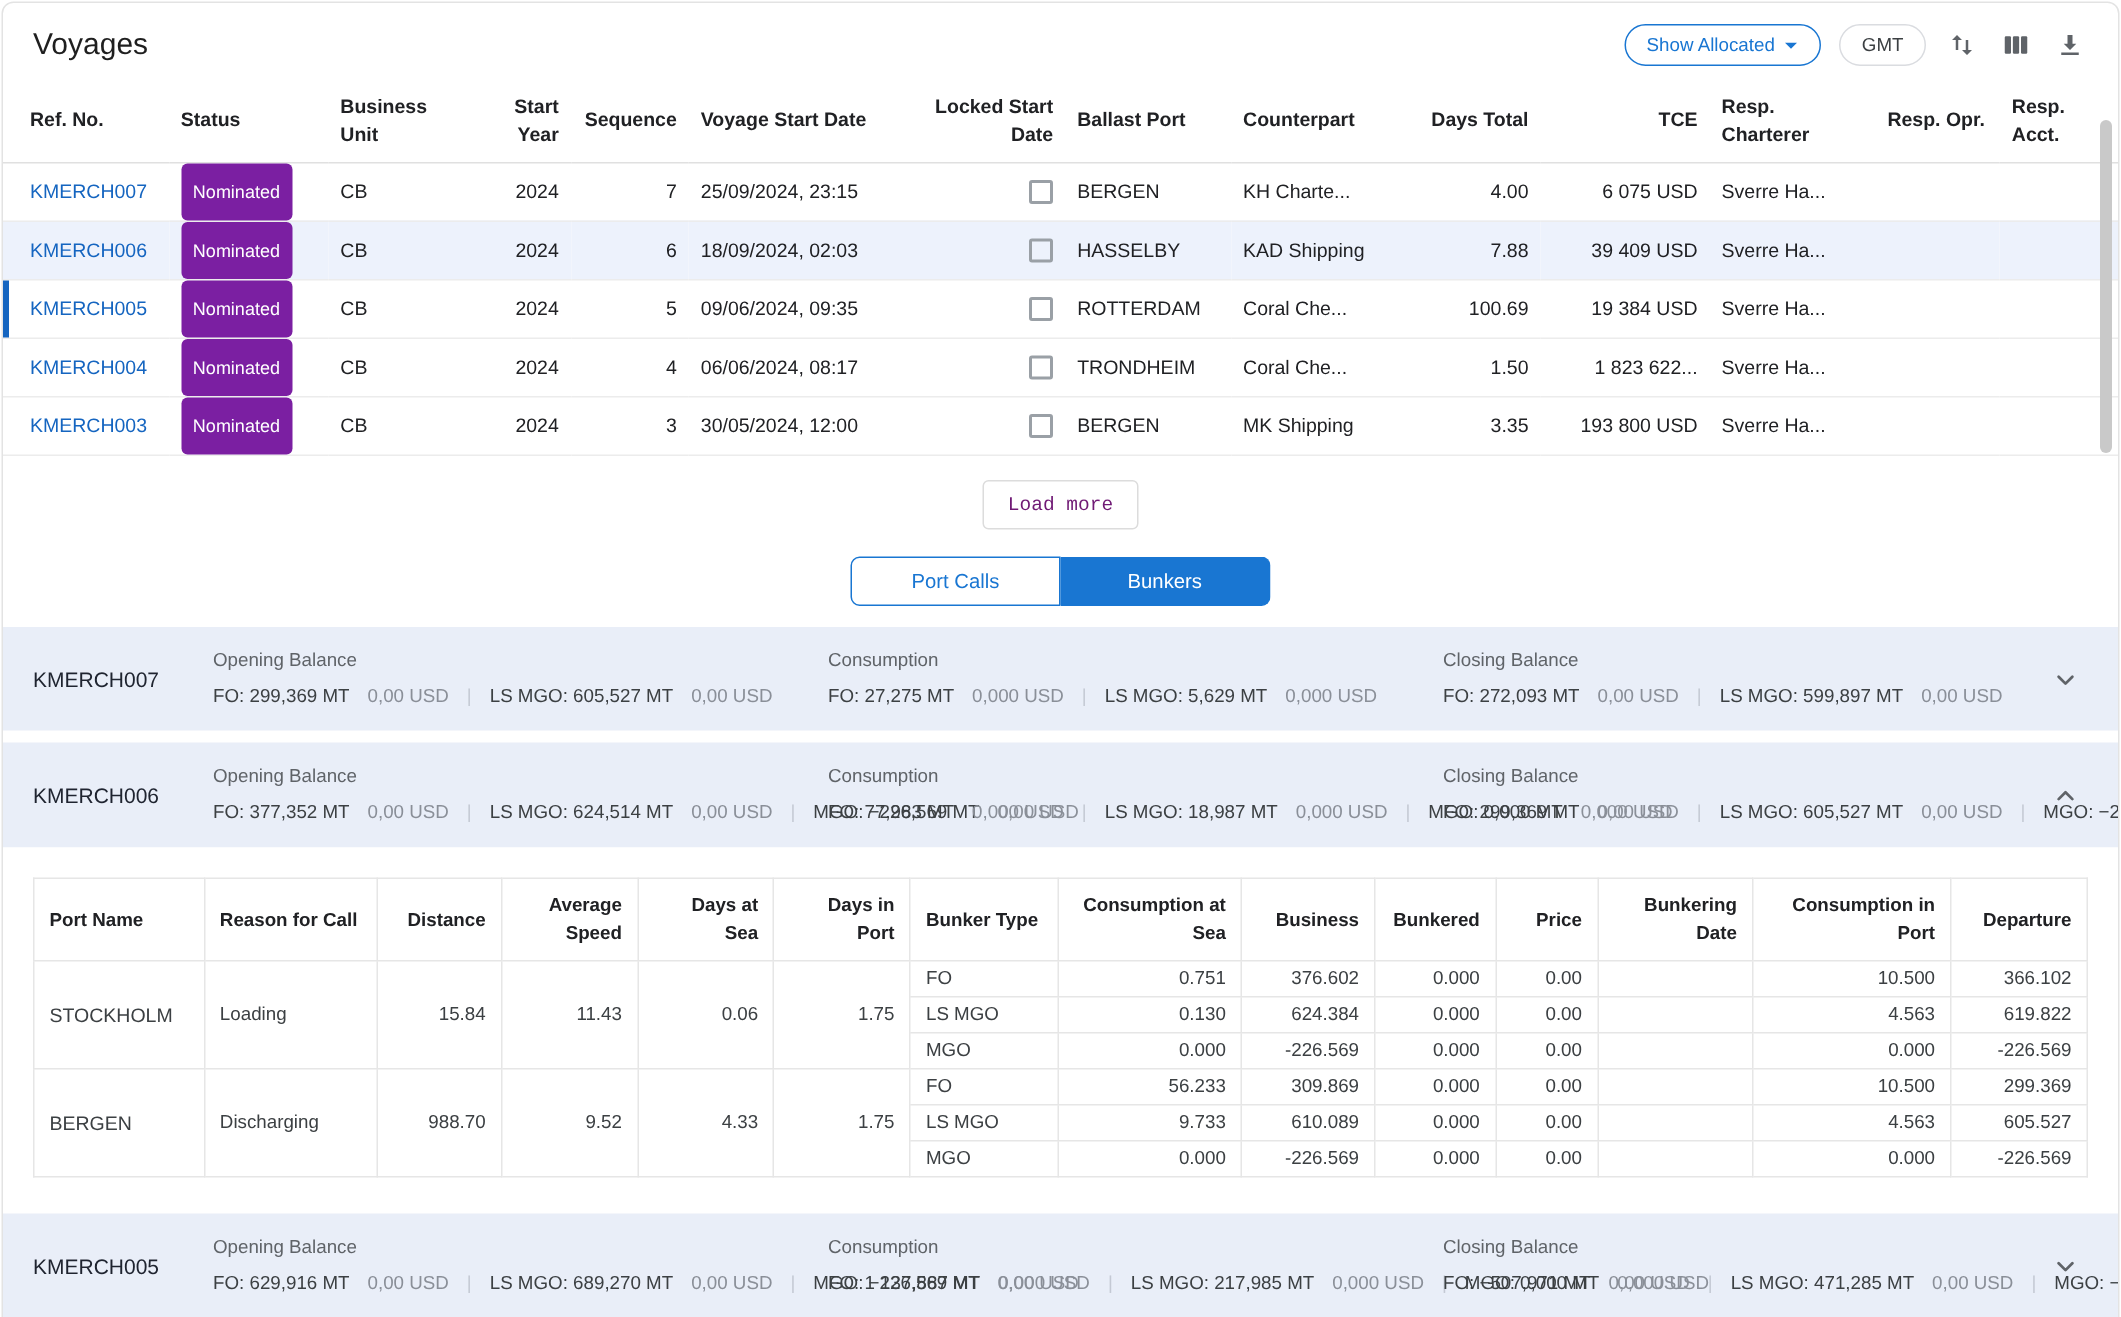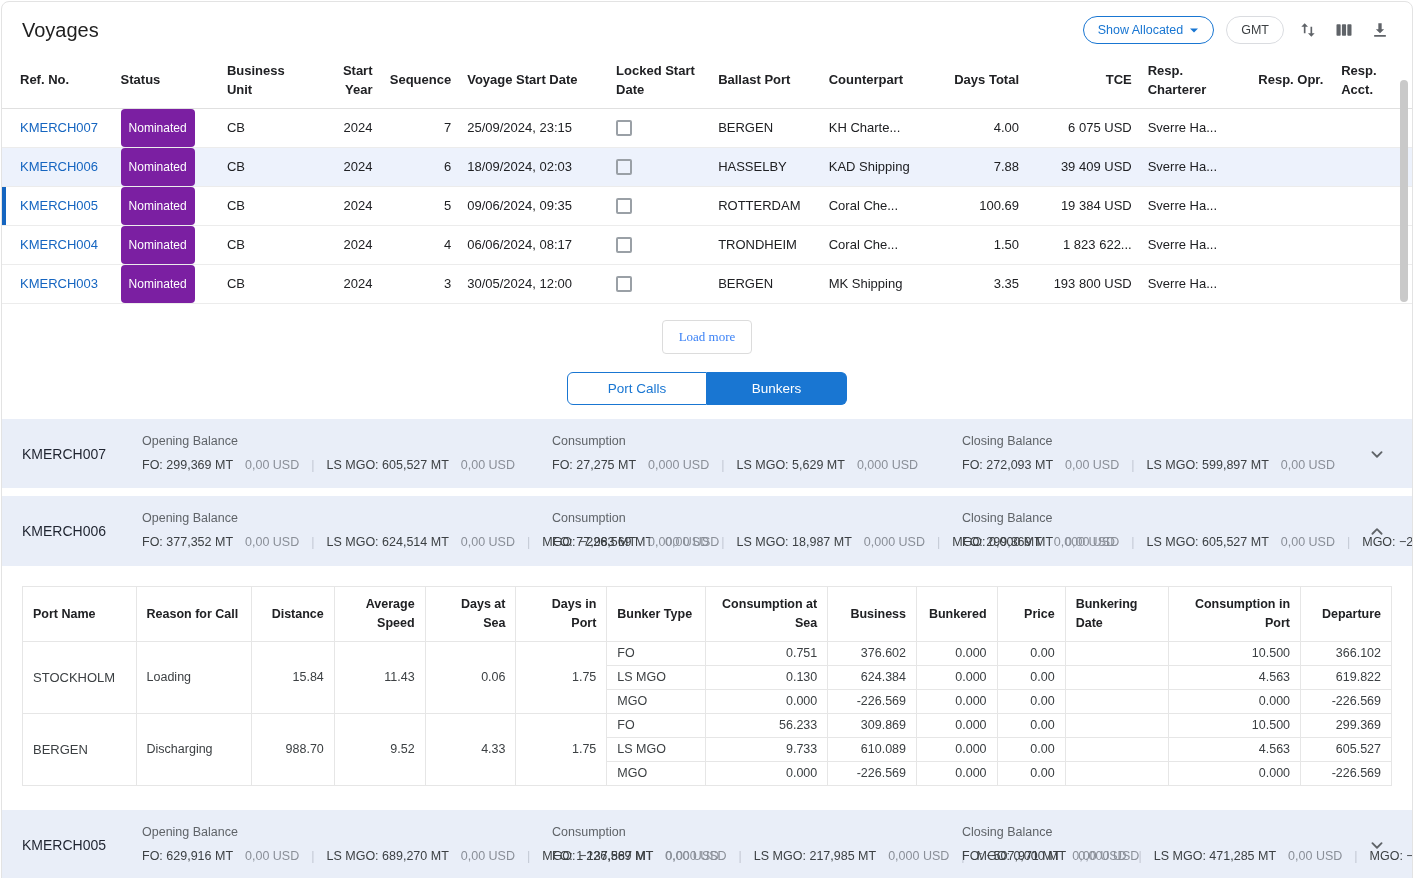--- a/index.html
+++ b/index.html
@@ -20,31 +20,31 @@
   .voyages td{font-size:13px;color:#202124;padding:0 8px;height:35px;border-bottom:1px solid #ececec}
   .voyages th:first-child,.voyages td:first-child{padding-left:18px}
   .voyages td:first-child{position:relative}
   .voyages th:nth-child(1){width:104px}.voyages th:nth-child(2){width:100px}
   .voyages th:nth-child(3){width:88px}.voyages th:nth-child(4){width:64px}
   .voyages th:nth-child(5){width:74px}.voyages th:nth-child(6){width:140px}
   .voyages th:nth-child(7){width:96px}.voyages th:nth-child(8){width:104px}
   .voyages th:nth-child(9){width:118px}.voyages th:nth-child(10){width:76px}
   .voyages th:nth-child(11){width:106px}.voyages th:nth-child(12){width:104px}
   .voyages th:nth-child(13){width:78px}.voyages th:nth-child(14){width:74px}
-  .a-r{text-align:right}.a-c{text-align:left}.a-l{text-align:left}
+  .a-r{text-align:right}.a-c{text-align:right}.a-l{text-align:left}
   .ref-link{color:var(--link);text-decoration:none;cursor:pointer}
   .badge{display:inline-block;background:var(--badge);color:#fff;font-size:12px;padding:12px 8px;border-radius:4px}
   .cb{display:inline-block;width:16px;height:16px;border:2px solid #9aa0a6;border-radius:2px;cursor:pointer;vertical-align:middle}
   .warn{color:var(--warn)}
   tr.row-highlight td{background:var(--rowhl)}
   tr.row-selected td:first-child::before{content:"";position:absolute;left:0;top:0;bottom:0;width:4px;background:var(--link)}
 
   
   .load-wrap{display:flex;justify-content:center;margin:16px 0 18px}
-  .load-btn{border:1px solid #dcdcdc;background:#fff;color:#3b82f6;font-size:13px;border-radius:4px;padding:8px 16px;cursor:pointer;font-family:Liberation Serif, serif}
+  .load-btn{border:1px solid #dcdcdc;background:#fff;color:#701a75;font-size:13px;border-radius:4px;padding:8px 16px;cursor:pointer;font-family:Liberation Mono, monospace}
 
   
   .tabs{display:flex;justify-content:center;margin:4px 0 14px}
   .tab{min-width:140px;padding:8px 0;font-size:13.5px;border:1px solid var(--blue);background:#fff;color:var(--blue);cursor:pointer;font-family:inherit}
   .tab:first-child{border-radius:6px 0 0 6px}
   .tab:last-child{border-radius:0 6px 6px 0;border-left:none}
   .tab.active{background:var(--blue);color:#fff}
 
   
   .panel{margin-bottom:8px}

